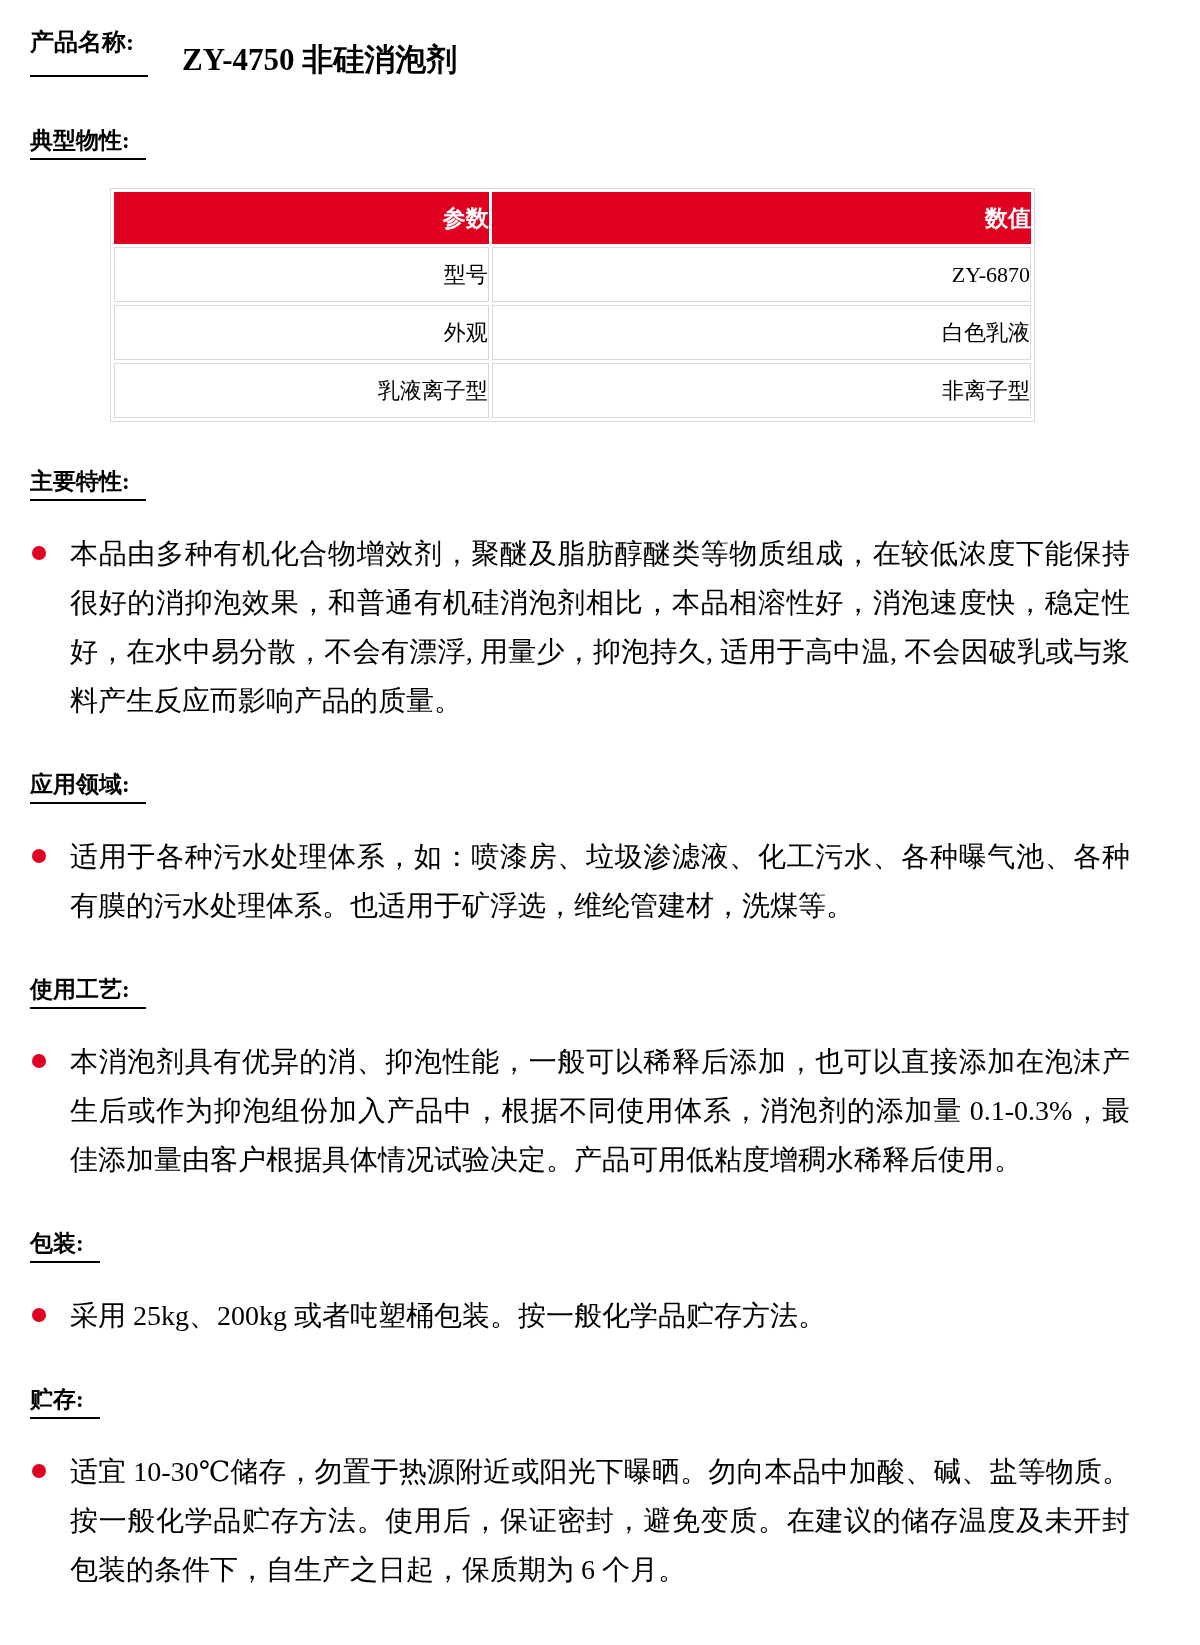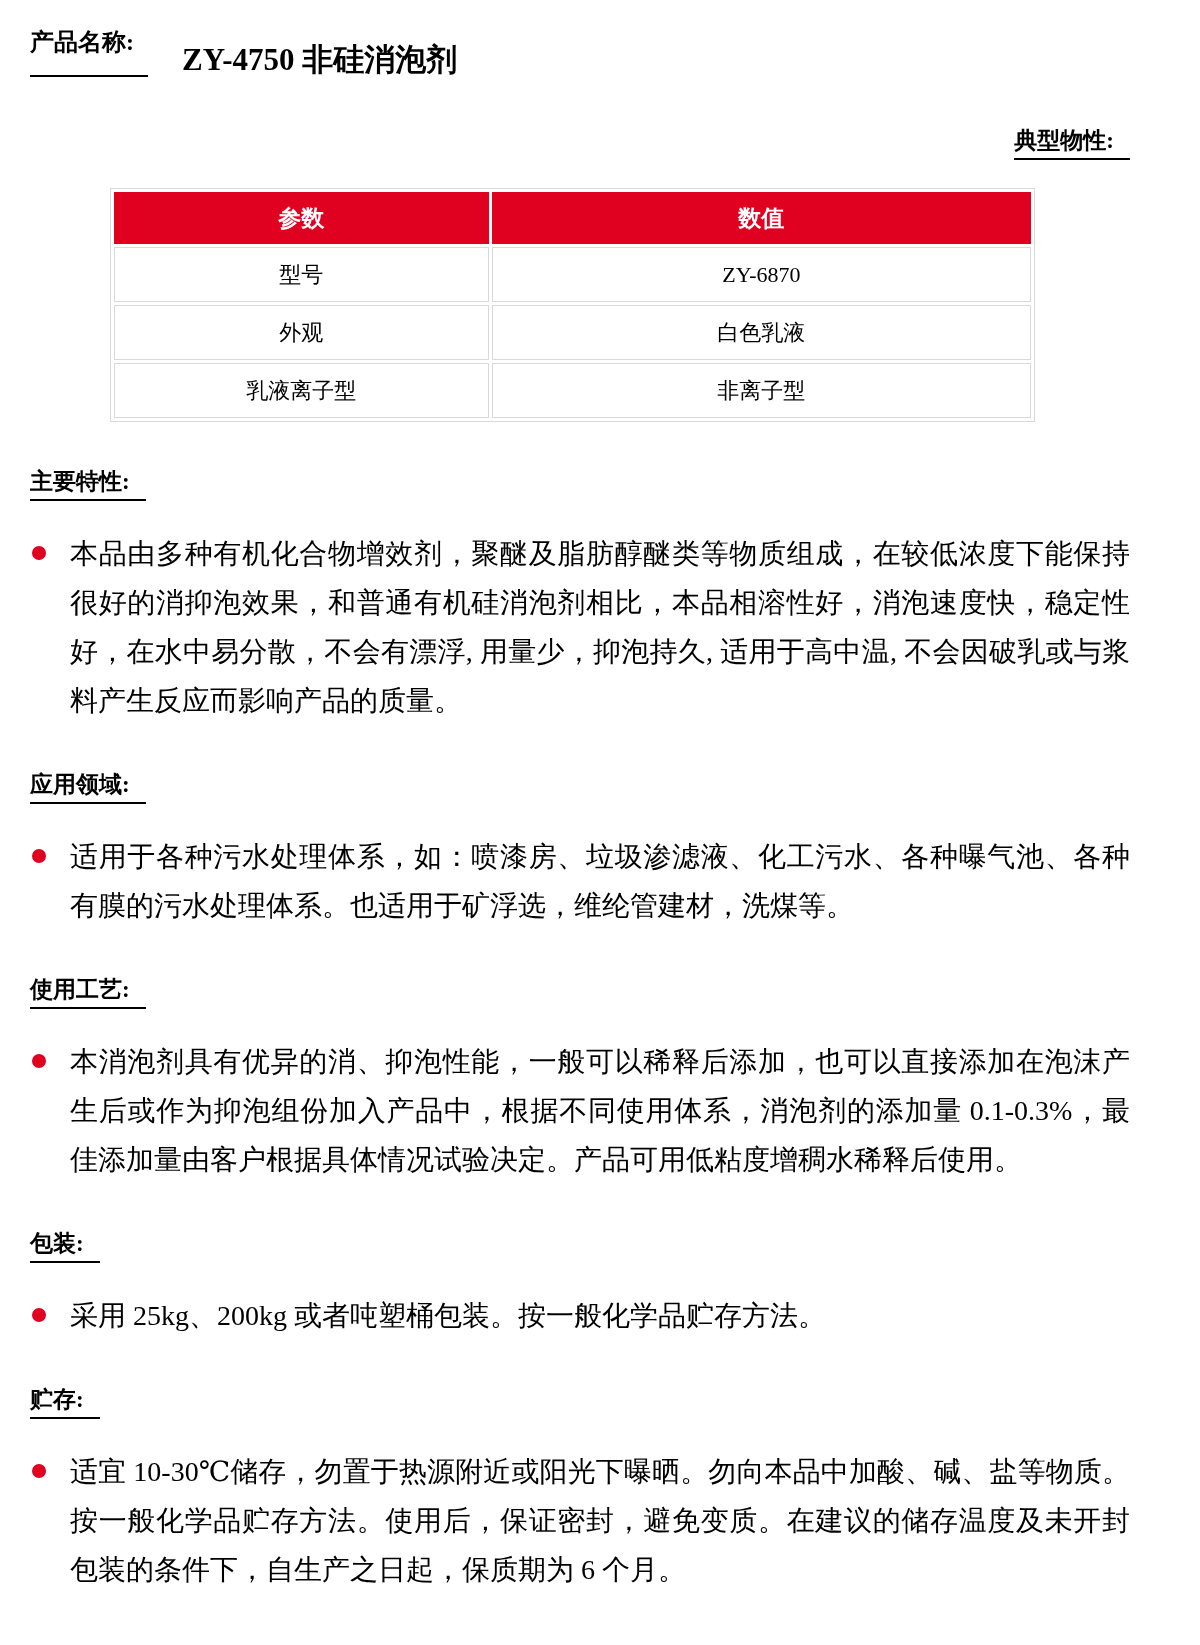--- a/index.html
+++ b/index.html
@@ -29,45 +29,45 @@
   
   .section-heading {
     font-size: 23px; font-weight: bold;
     margin-top: 44px; margin-bottom: 28px;
   }
   .section-heading span {
     display: inline-block;
     border-bottom: 2px solid #000;
     padding-right: 16px; padding-bottom: 2px;
   }
-  .section-heading.first { margin-top: 0; text-align: right; }
+  .section-heading.first { margin-top: 0; }
 
   
   .props-table {
     margin-left: 80px;
     width: 925px;
     border-collapse: separate;
     border-spacing: 3px;
     border: 1px solid #d9d9d9;
     table-layout: fixed;
   }
   .props-table col.c1 { width: 41%; }
   .props-table col.c2 { width: 59%; }
   .props-table th {
     background: #e00020;
     color: #ffffff;
     font-size: 23px; font-weight: bold;
-    height: 52px; text-align: center;
+    height: 52px; text-align: right;
     border: none;
   }
   .props-table td {
     background: #ffffff;
     border: 1px solid #d9d9d9;
     font-size: 22px;
-    height: 55px; text-align: center;
+    height: 55px; text-align: right;
     font-weight: normal;
   }
 
   
   .bullet-item {
     position: relative;
     padding-left: 40px;
     font-size: 28px;
     line-height: 49px;
     text-align: justify;

